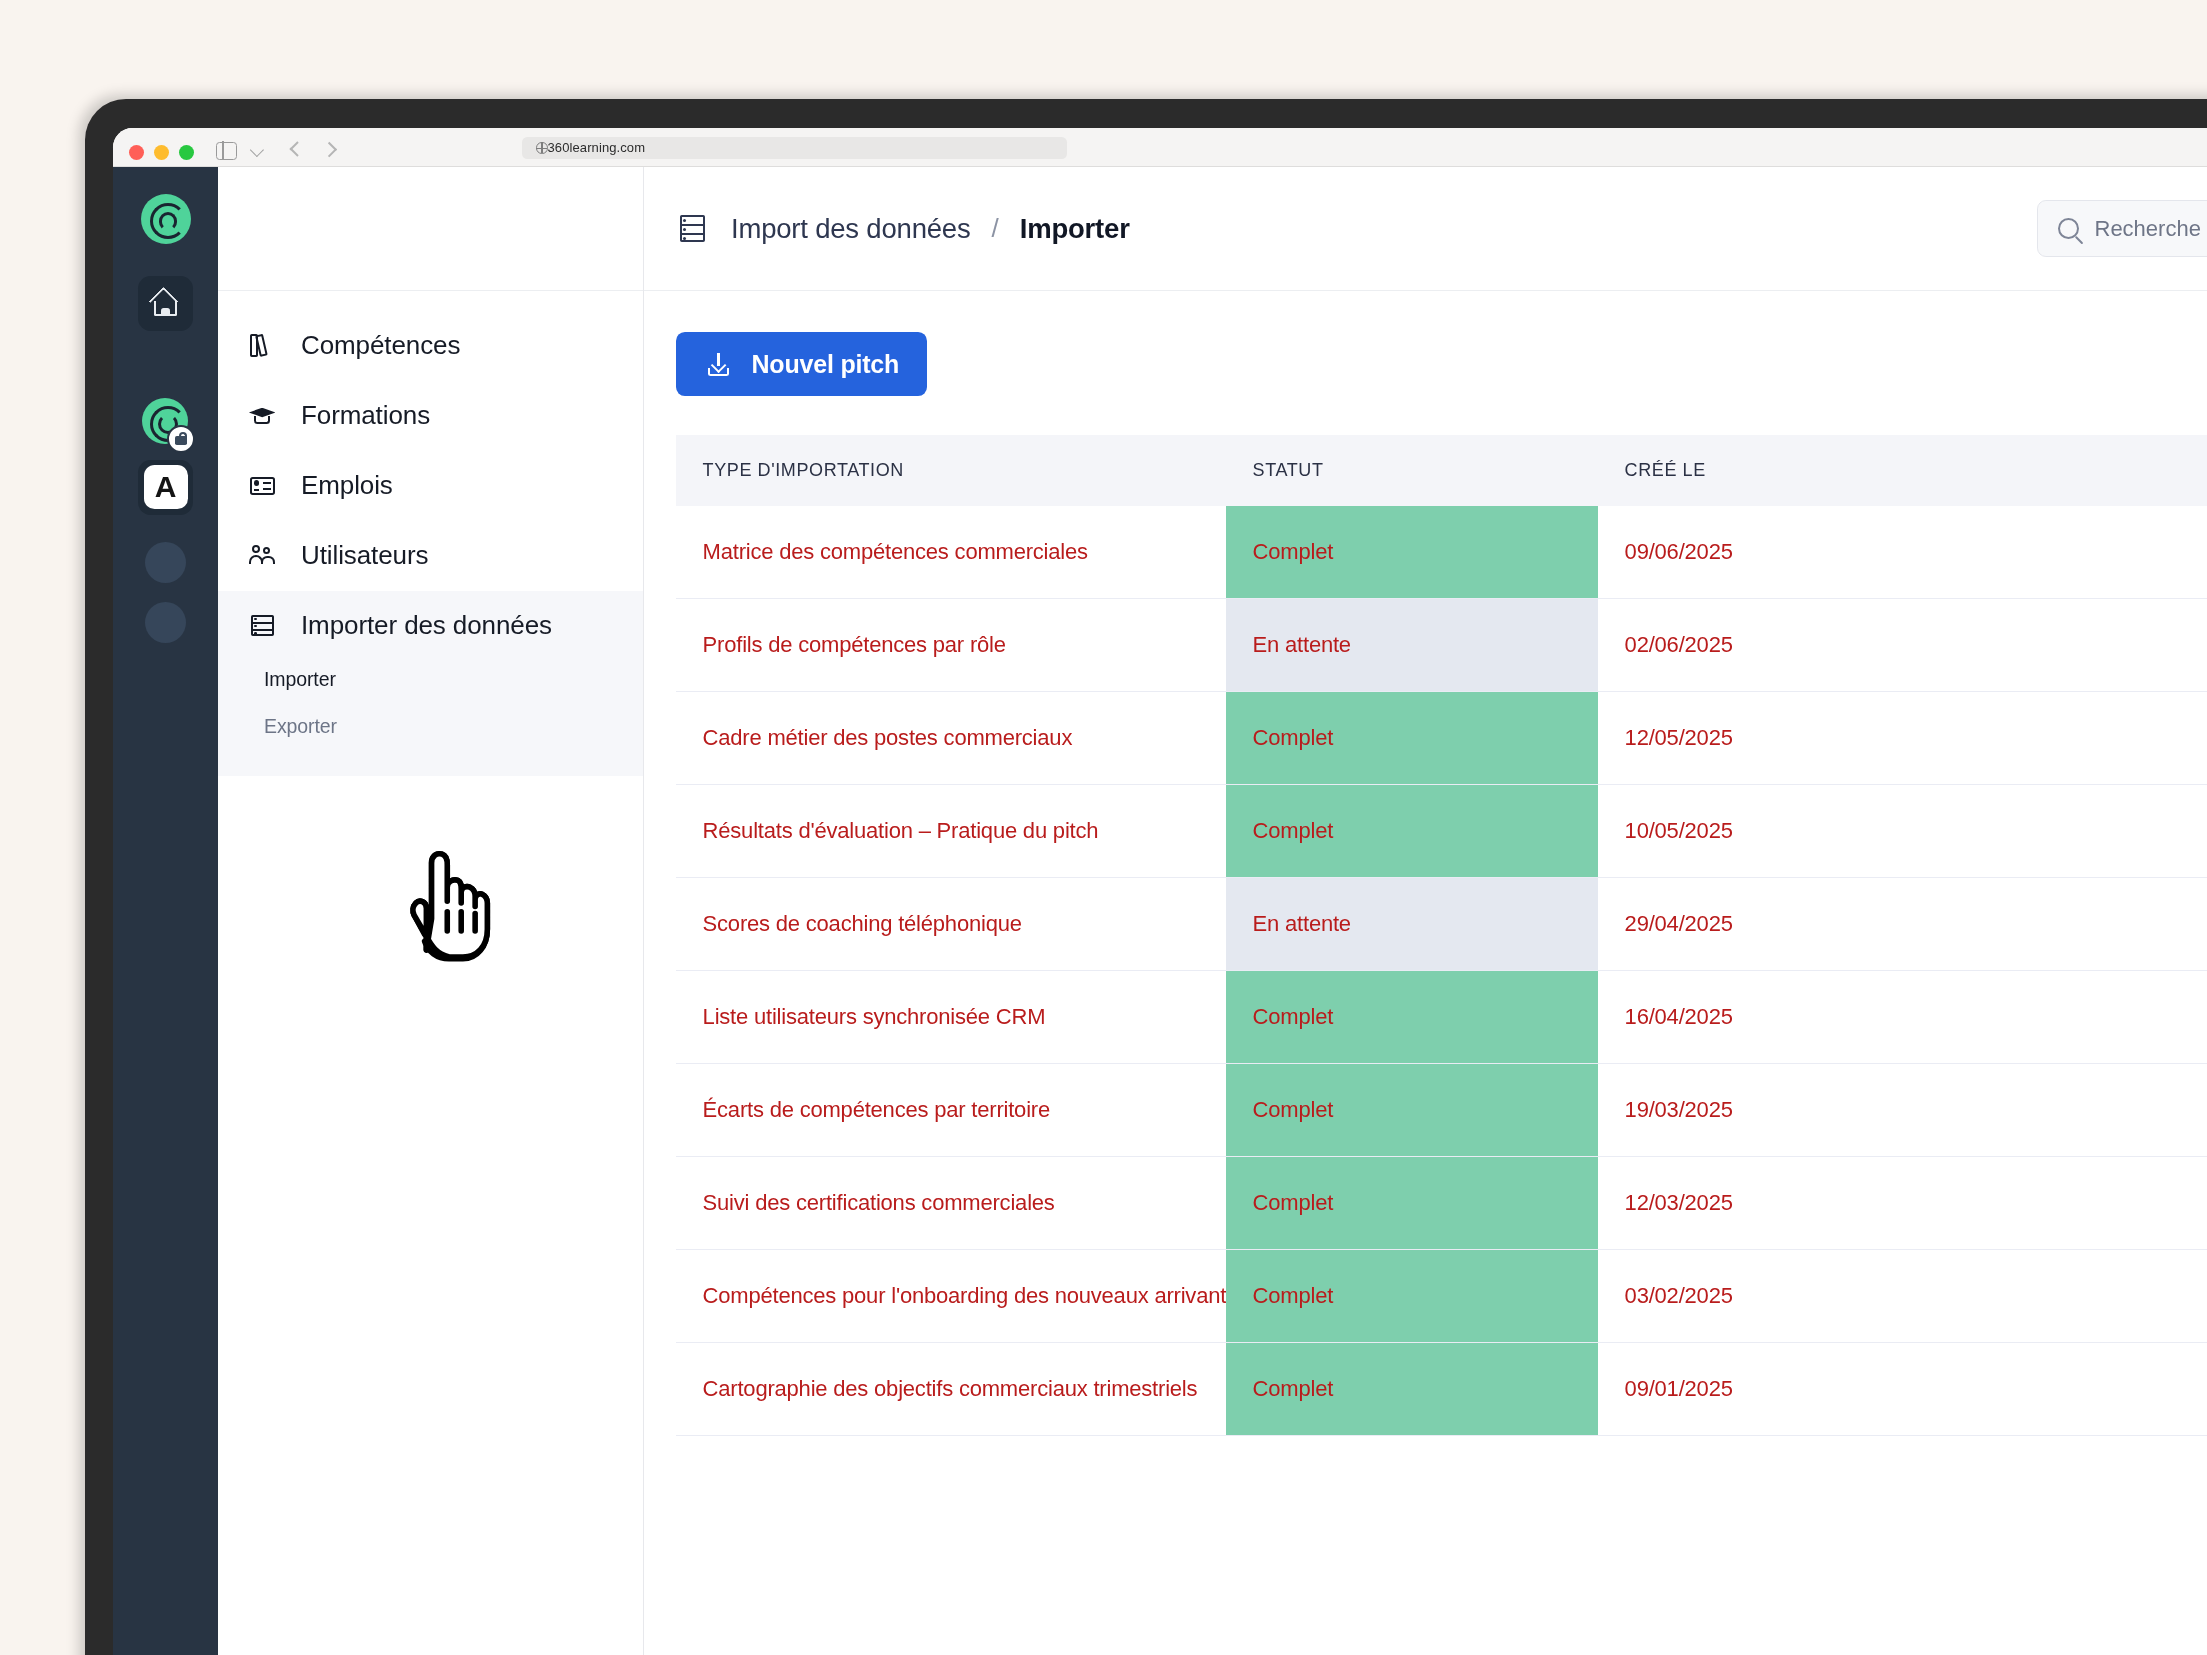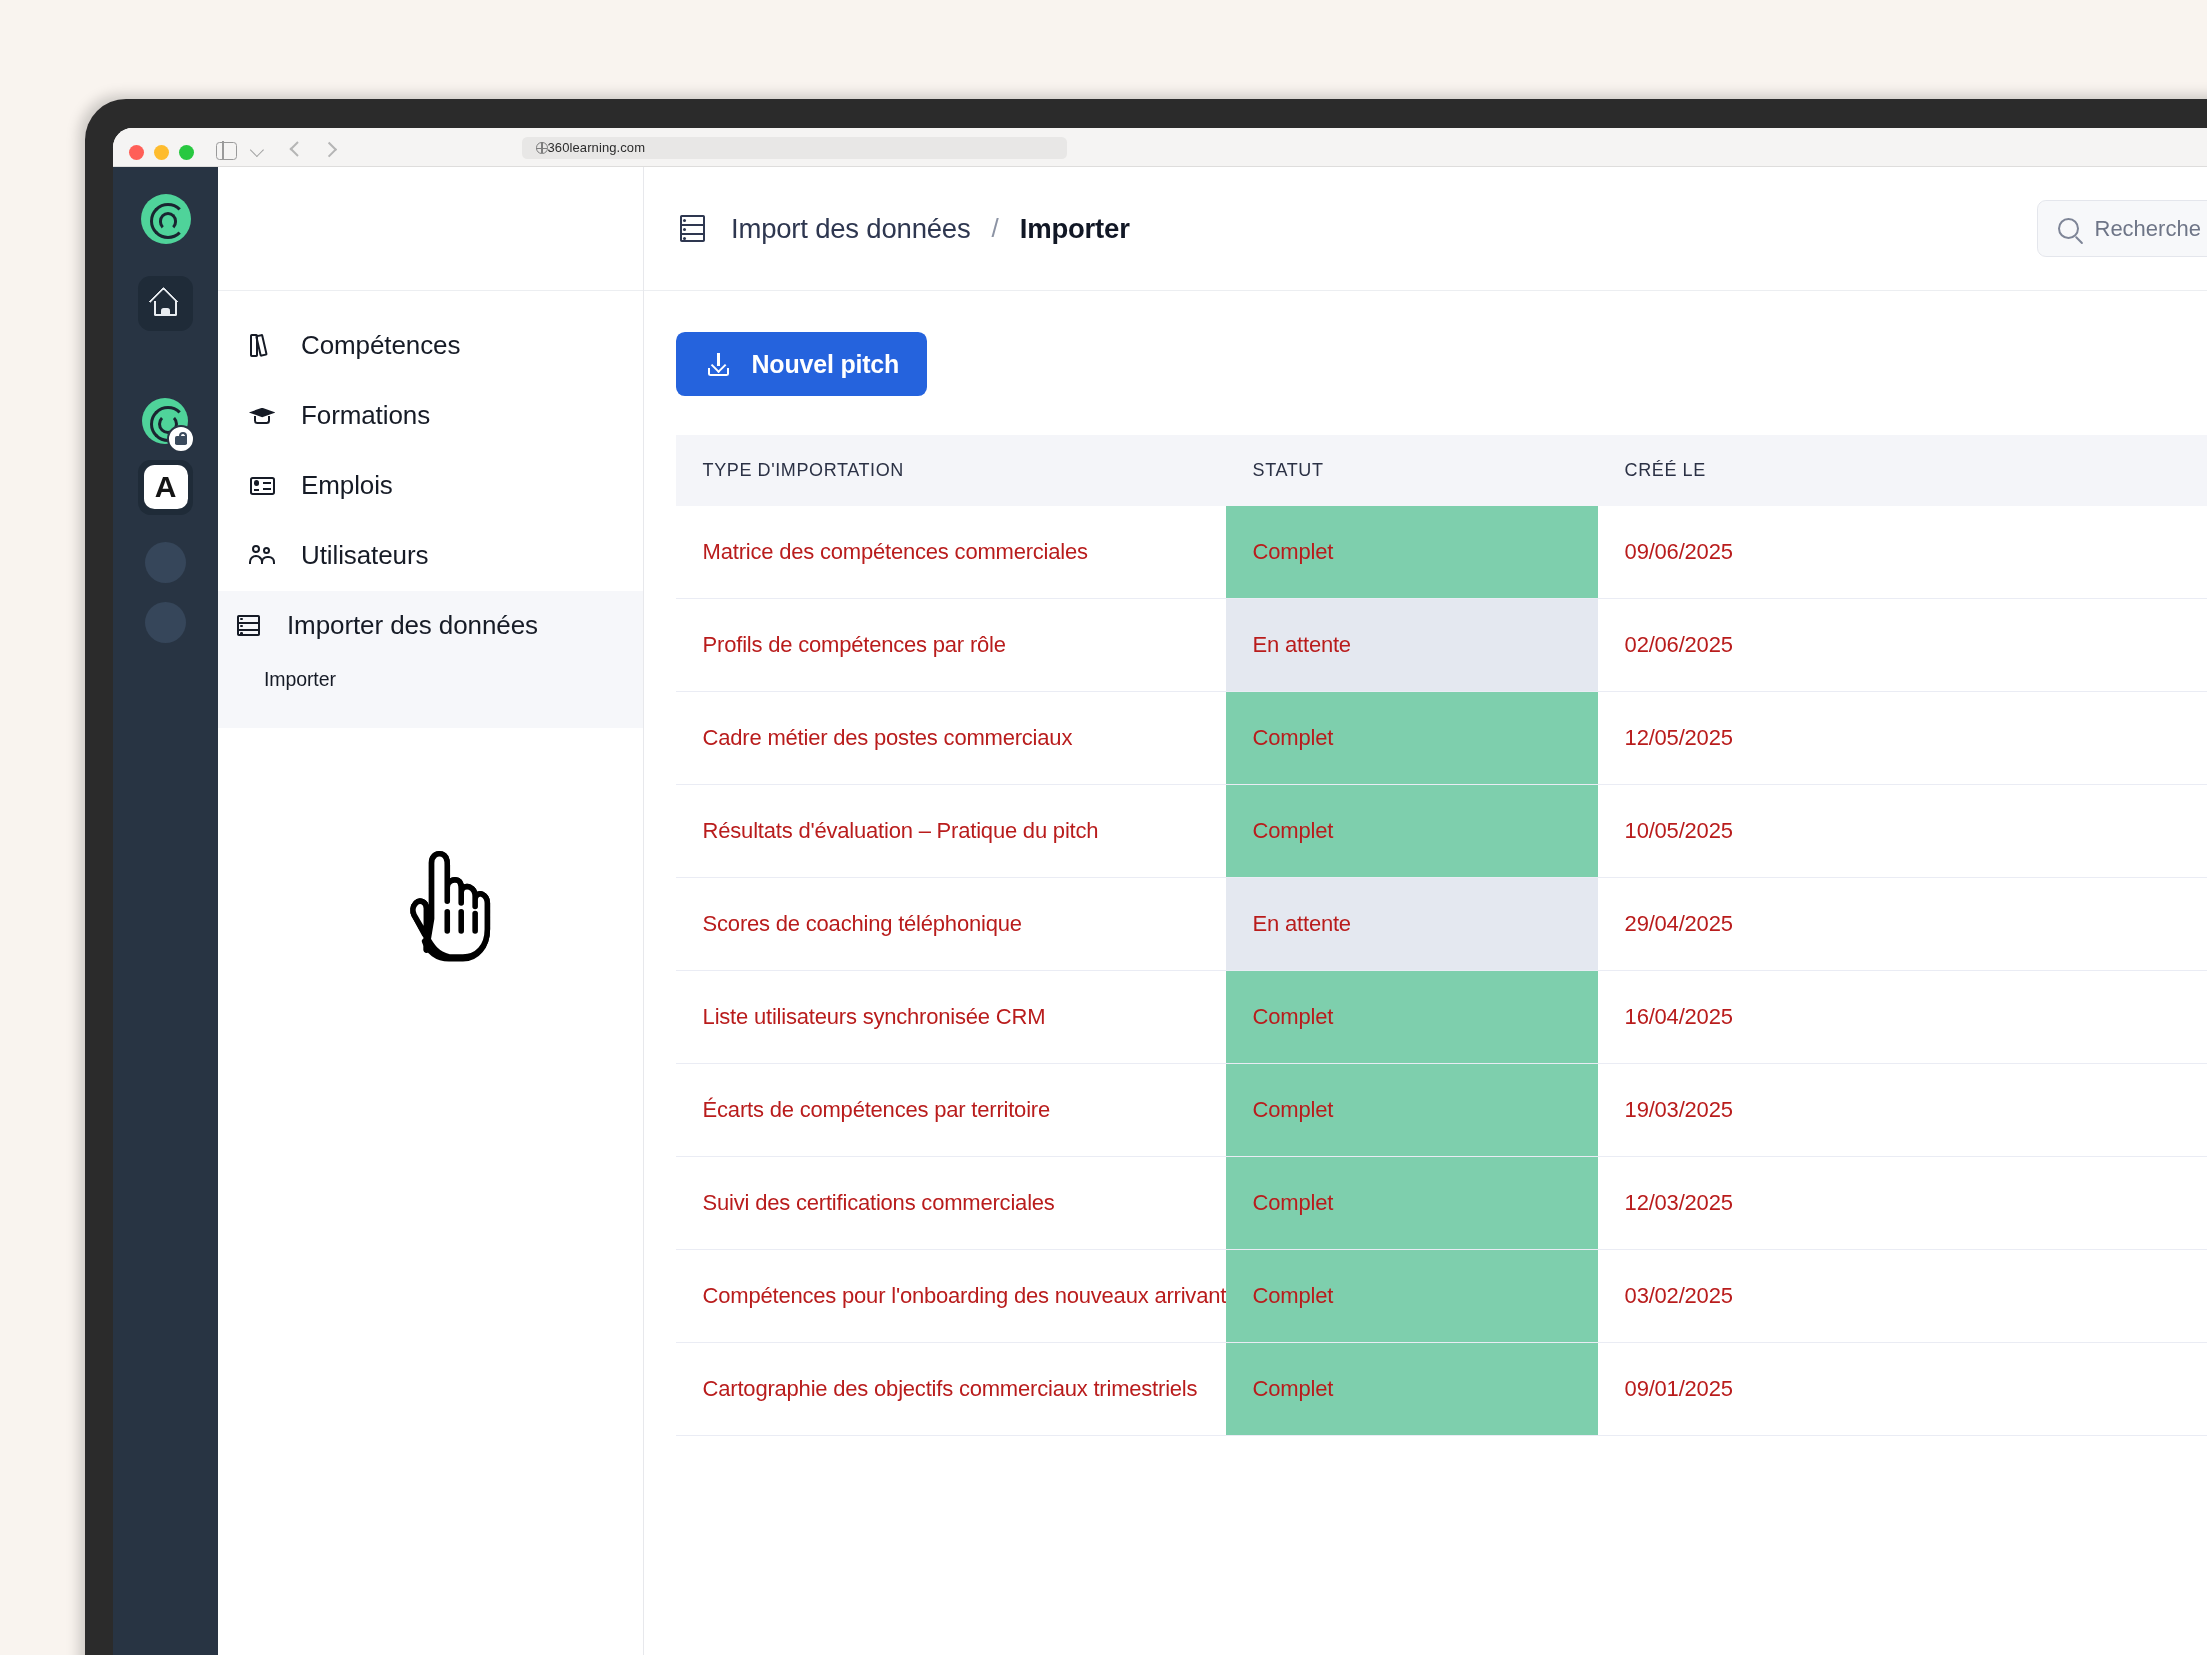--- a/index.html
+++ b/index.html
@@ -273,21 +273,21 @@
   .rows-icon .d1 { top:6.2px; }
   .rows-icon .d2 { top:13.3px; }
   .rows-icon .d3 { top:20.4px; }
 
   #nav-item-import {
     background: #f6f7fa;
     flex-direction: column; align-items: stretch; gap: 0;
     padding: 19.5px 0 32px 0;
   }
   #nav-item-import-head {
-    display:flex; align-items:center; gap:25px; padding-left:16px;
+    display:flex; align-items:center; gap:25px; padding-left:30px;
   }
   .sub-item {
     font-size: 19.5px; padding: 14px 0 5.3px 46px; letter-spacing: -0.1px;
   }
   #sub-item-importer { color: #161b26; padding-top: 26.6px; }
   #sub-item-exporter { color: #6d7587; padding-top: 19.5px; }
 
   
   #main { flex: 1; background: #ffffff; display: flex; flex-direction: column; min-width: 0; }
 
@@ -494,20 +494,21 @@
                 <span class="frame"></span>
                   <span class="r1"></span>
                   <span class="r2"></span>
                 <span class="d1"></span>
                   <span class="d2"></span>
                   <span class="d3"></span>
               </span>
               <span class="nav-label">Importer des données</span>
             </div>
             <div class="sub-item" id="sub-item-importer">Importer</div>
+            <div class="sub-item" id="sub-item-exporter">Exporter</div>
           </div>
 
         </nav>
       </div>
 
       <div id="main">
 
         <div id="main-header">
           <span id="breadcrumb-icon">
             <span class="frame"></span>

